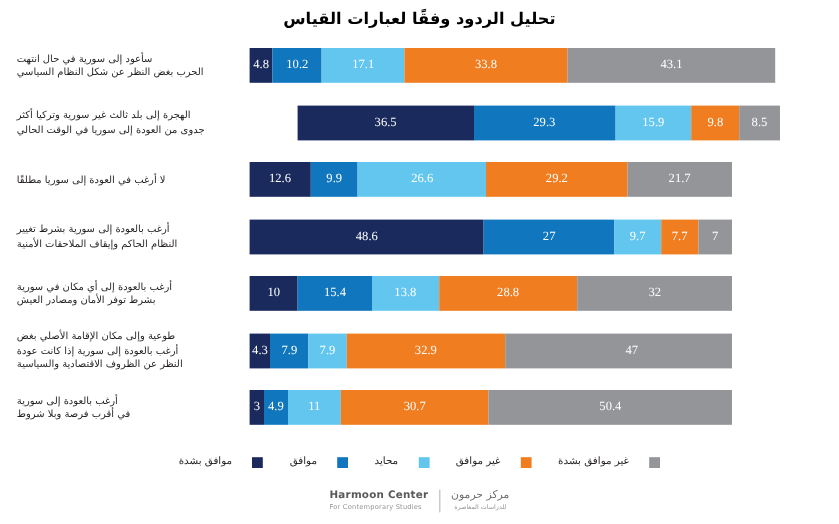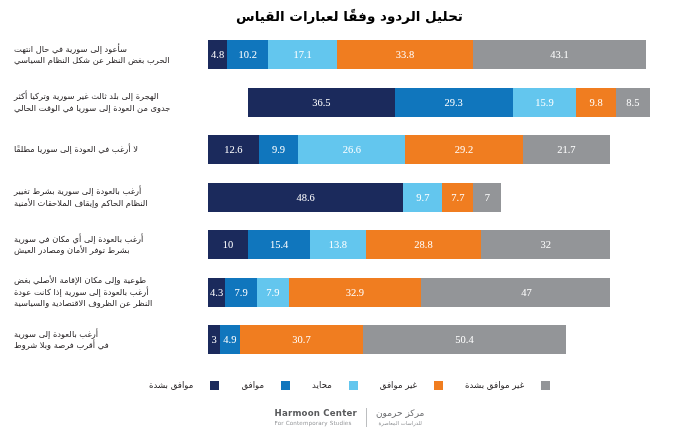--- a/index.html
+++ b/index.html
@@ -248,20 +248,23 @@
       </div>
       <div class="row" style="top: 144.5px;">
         <div class="row-label">
           <div>أرغب بالعودة إلى سورية بشرط تغيير</div>
           <div>النظام الحاكم وإيقاف الملاحقات الأمنية</div>
         </div>
         <div class="bar" style="width: 402px;">
           <div class="seg seg-0" title="موافق بشدة: 48.6" style="width: 195.372px;">
             <span>48.6</span>
           </div>
+          <div class="seg seg-1" title="موافق: 27" style="width: 108.54px;">
+            <span>27</span>
+          </div>
           <div class="seg seg-2" title="محايد: 9.7" style="width: 38.994px;">
             <span>9.7</span>
           </div>
           <div class="seg seg-3" title="غير موافق: 7.7" style="width: 30.954px;">
             <span>7.7</span>
           </div>
           <div class="seg seg-4" title="غير موافق بشدة: 7" style="width: 28.14px;">
             <span>7</span>
           </div>
         </div>
@@ -317,20 +320,23 @@
         <div class="row-label">
           <div>أرغب بالعودة إلى سورية</div>
           <div>في أقرب فرصة وبلا شروط</div>
         </div>
         <div class="bar" style="width: 402px;">
           <div class="seg seg-0" title="موافق بشدة: 3" style="width: 12.06px;">
             <span>3</span>
           </div>
           <div class="seg seg-1" title="موافق: 4.9" style="width: 19.698px;">
             <span>4.9</span>
+          </div>
+          <div class="seg seg-2" title="محايد: 11" style="width: 44.22px;">
+            <span>11</span>
           </div>
           <div class="seg seg-3" title="غير موافق: 30.7" style="width: 123.414px;">
             <span>30.7</span>
           </div>
           <div class="seg seg-4" title="غير موافق بشدة: 50.4" style="width: 202.608px;">
             <span>50.4</span>
           </div>
         </div>
       </div>
     </div>

